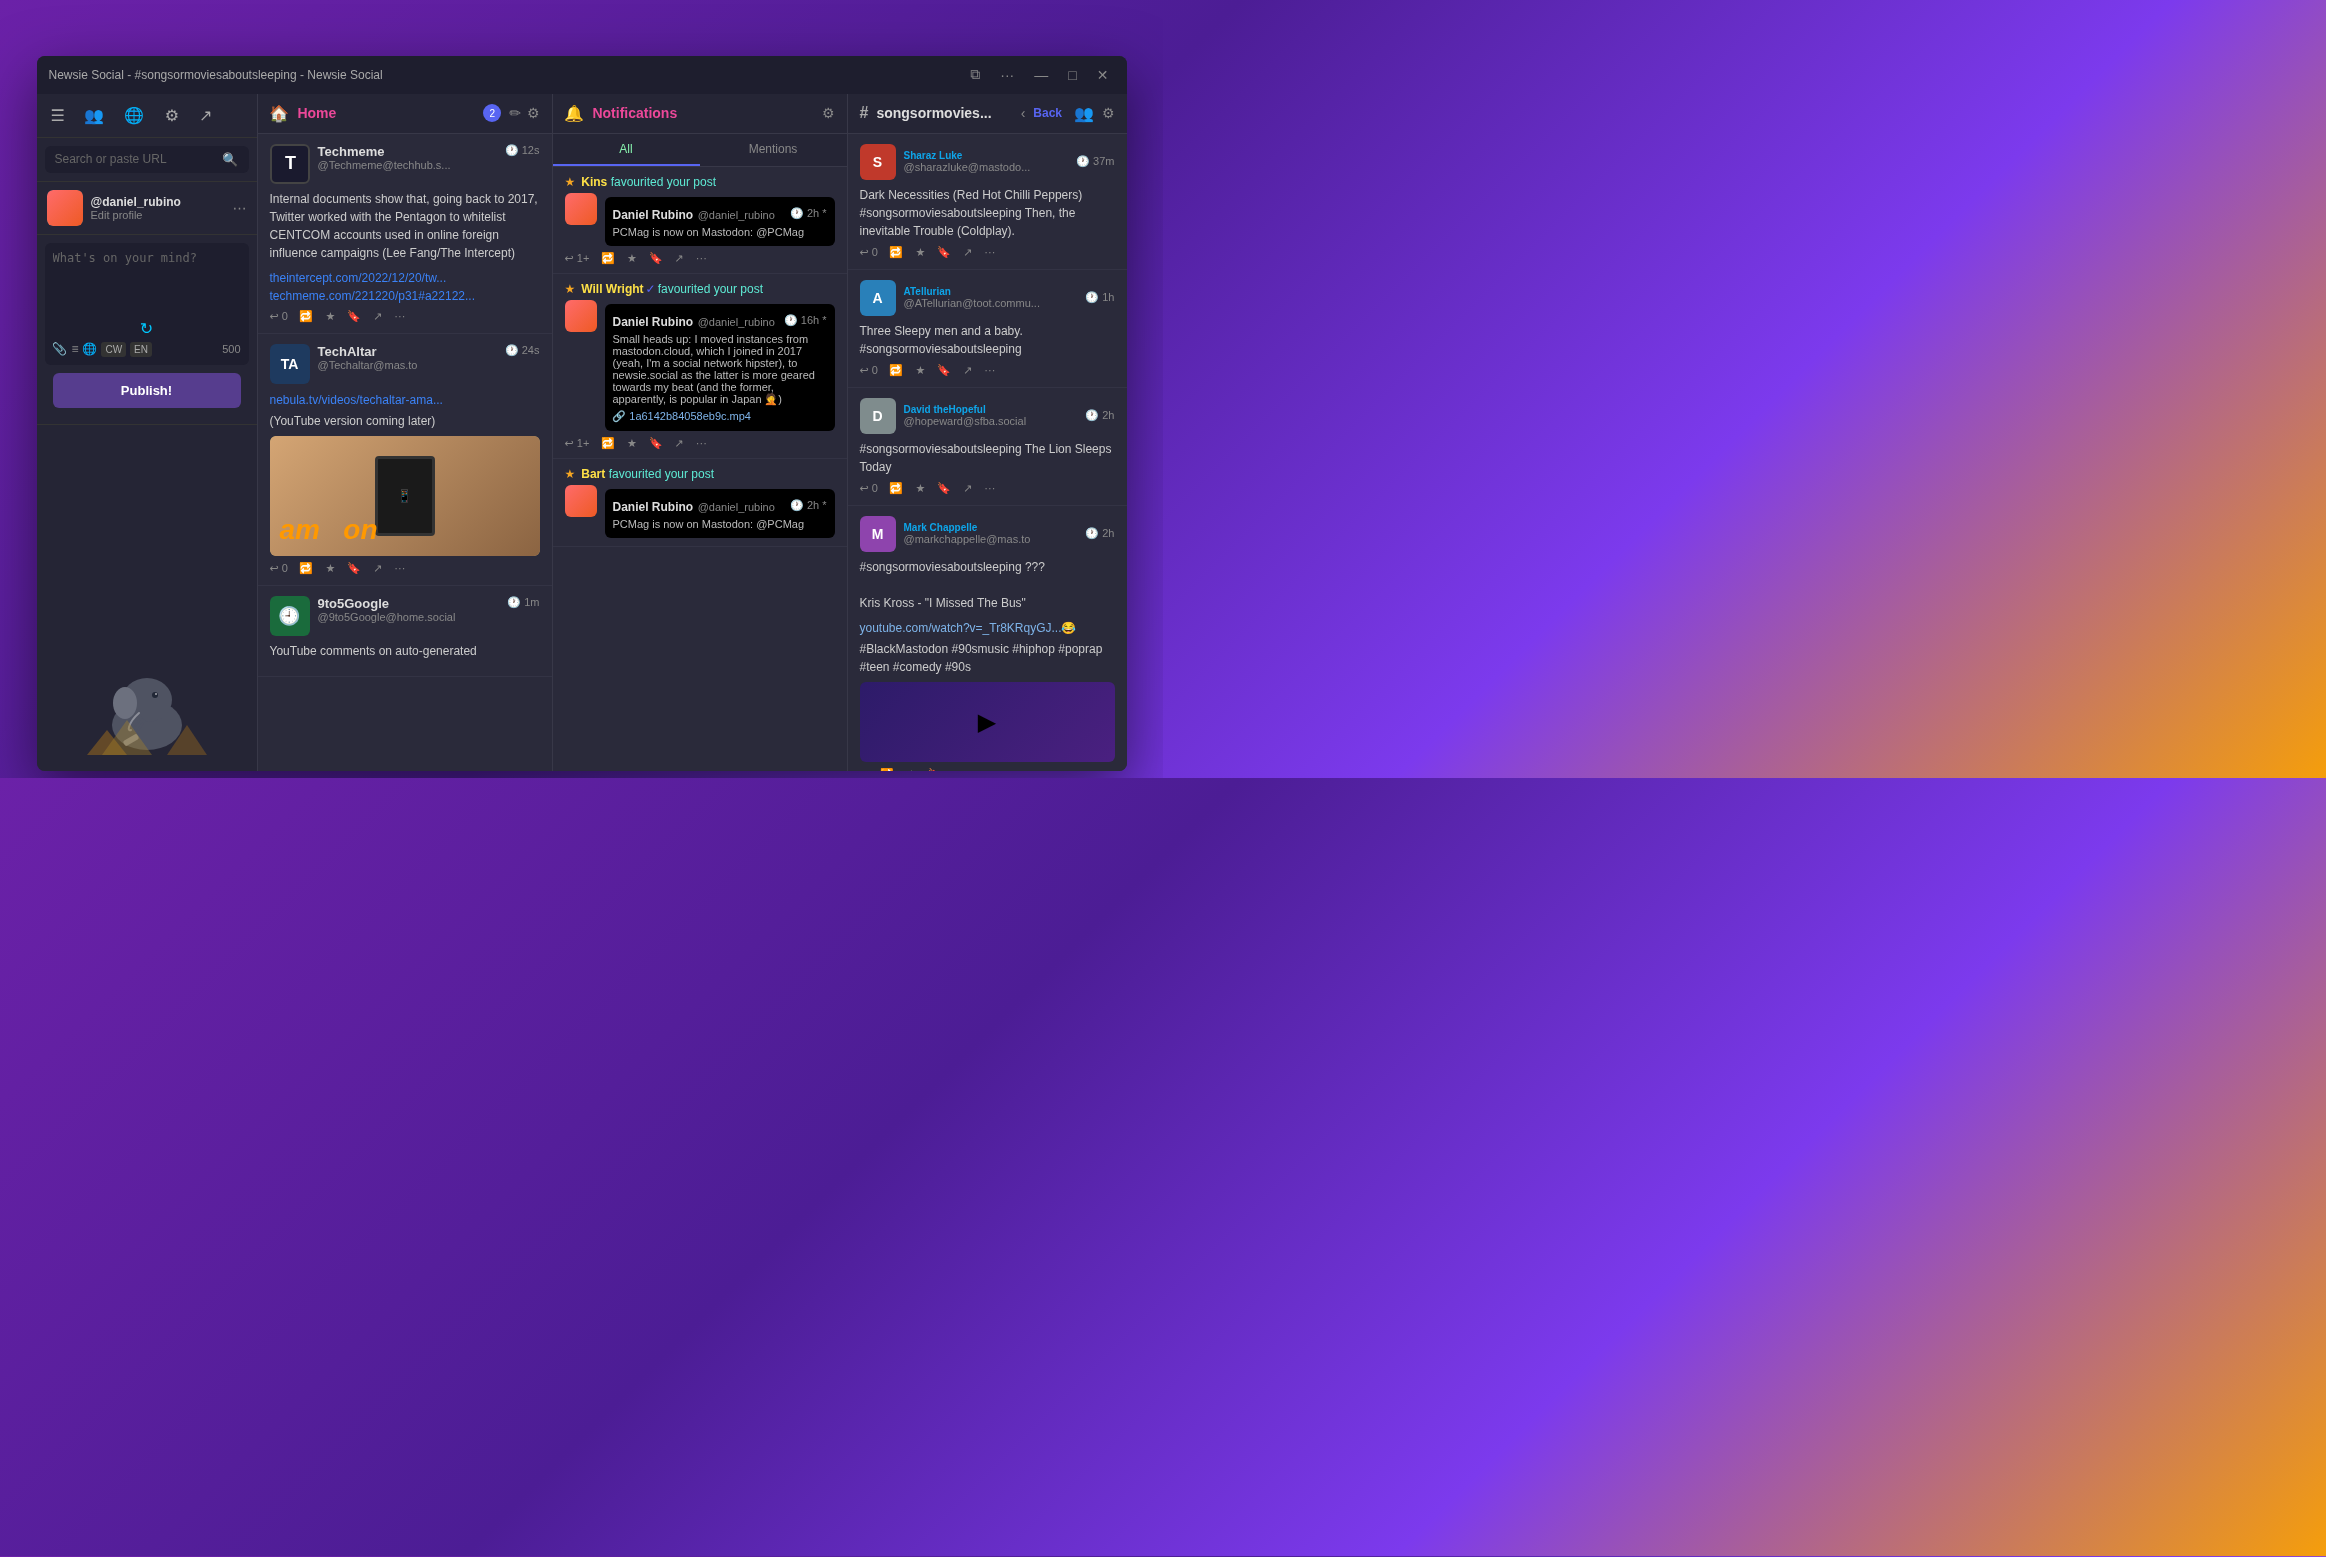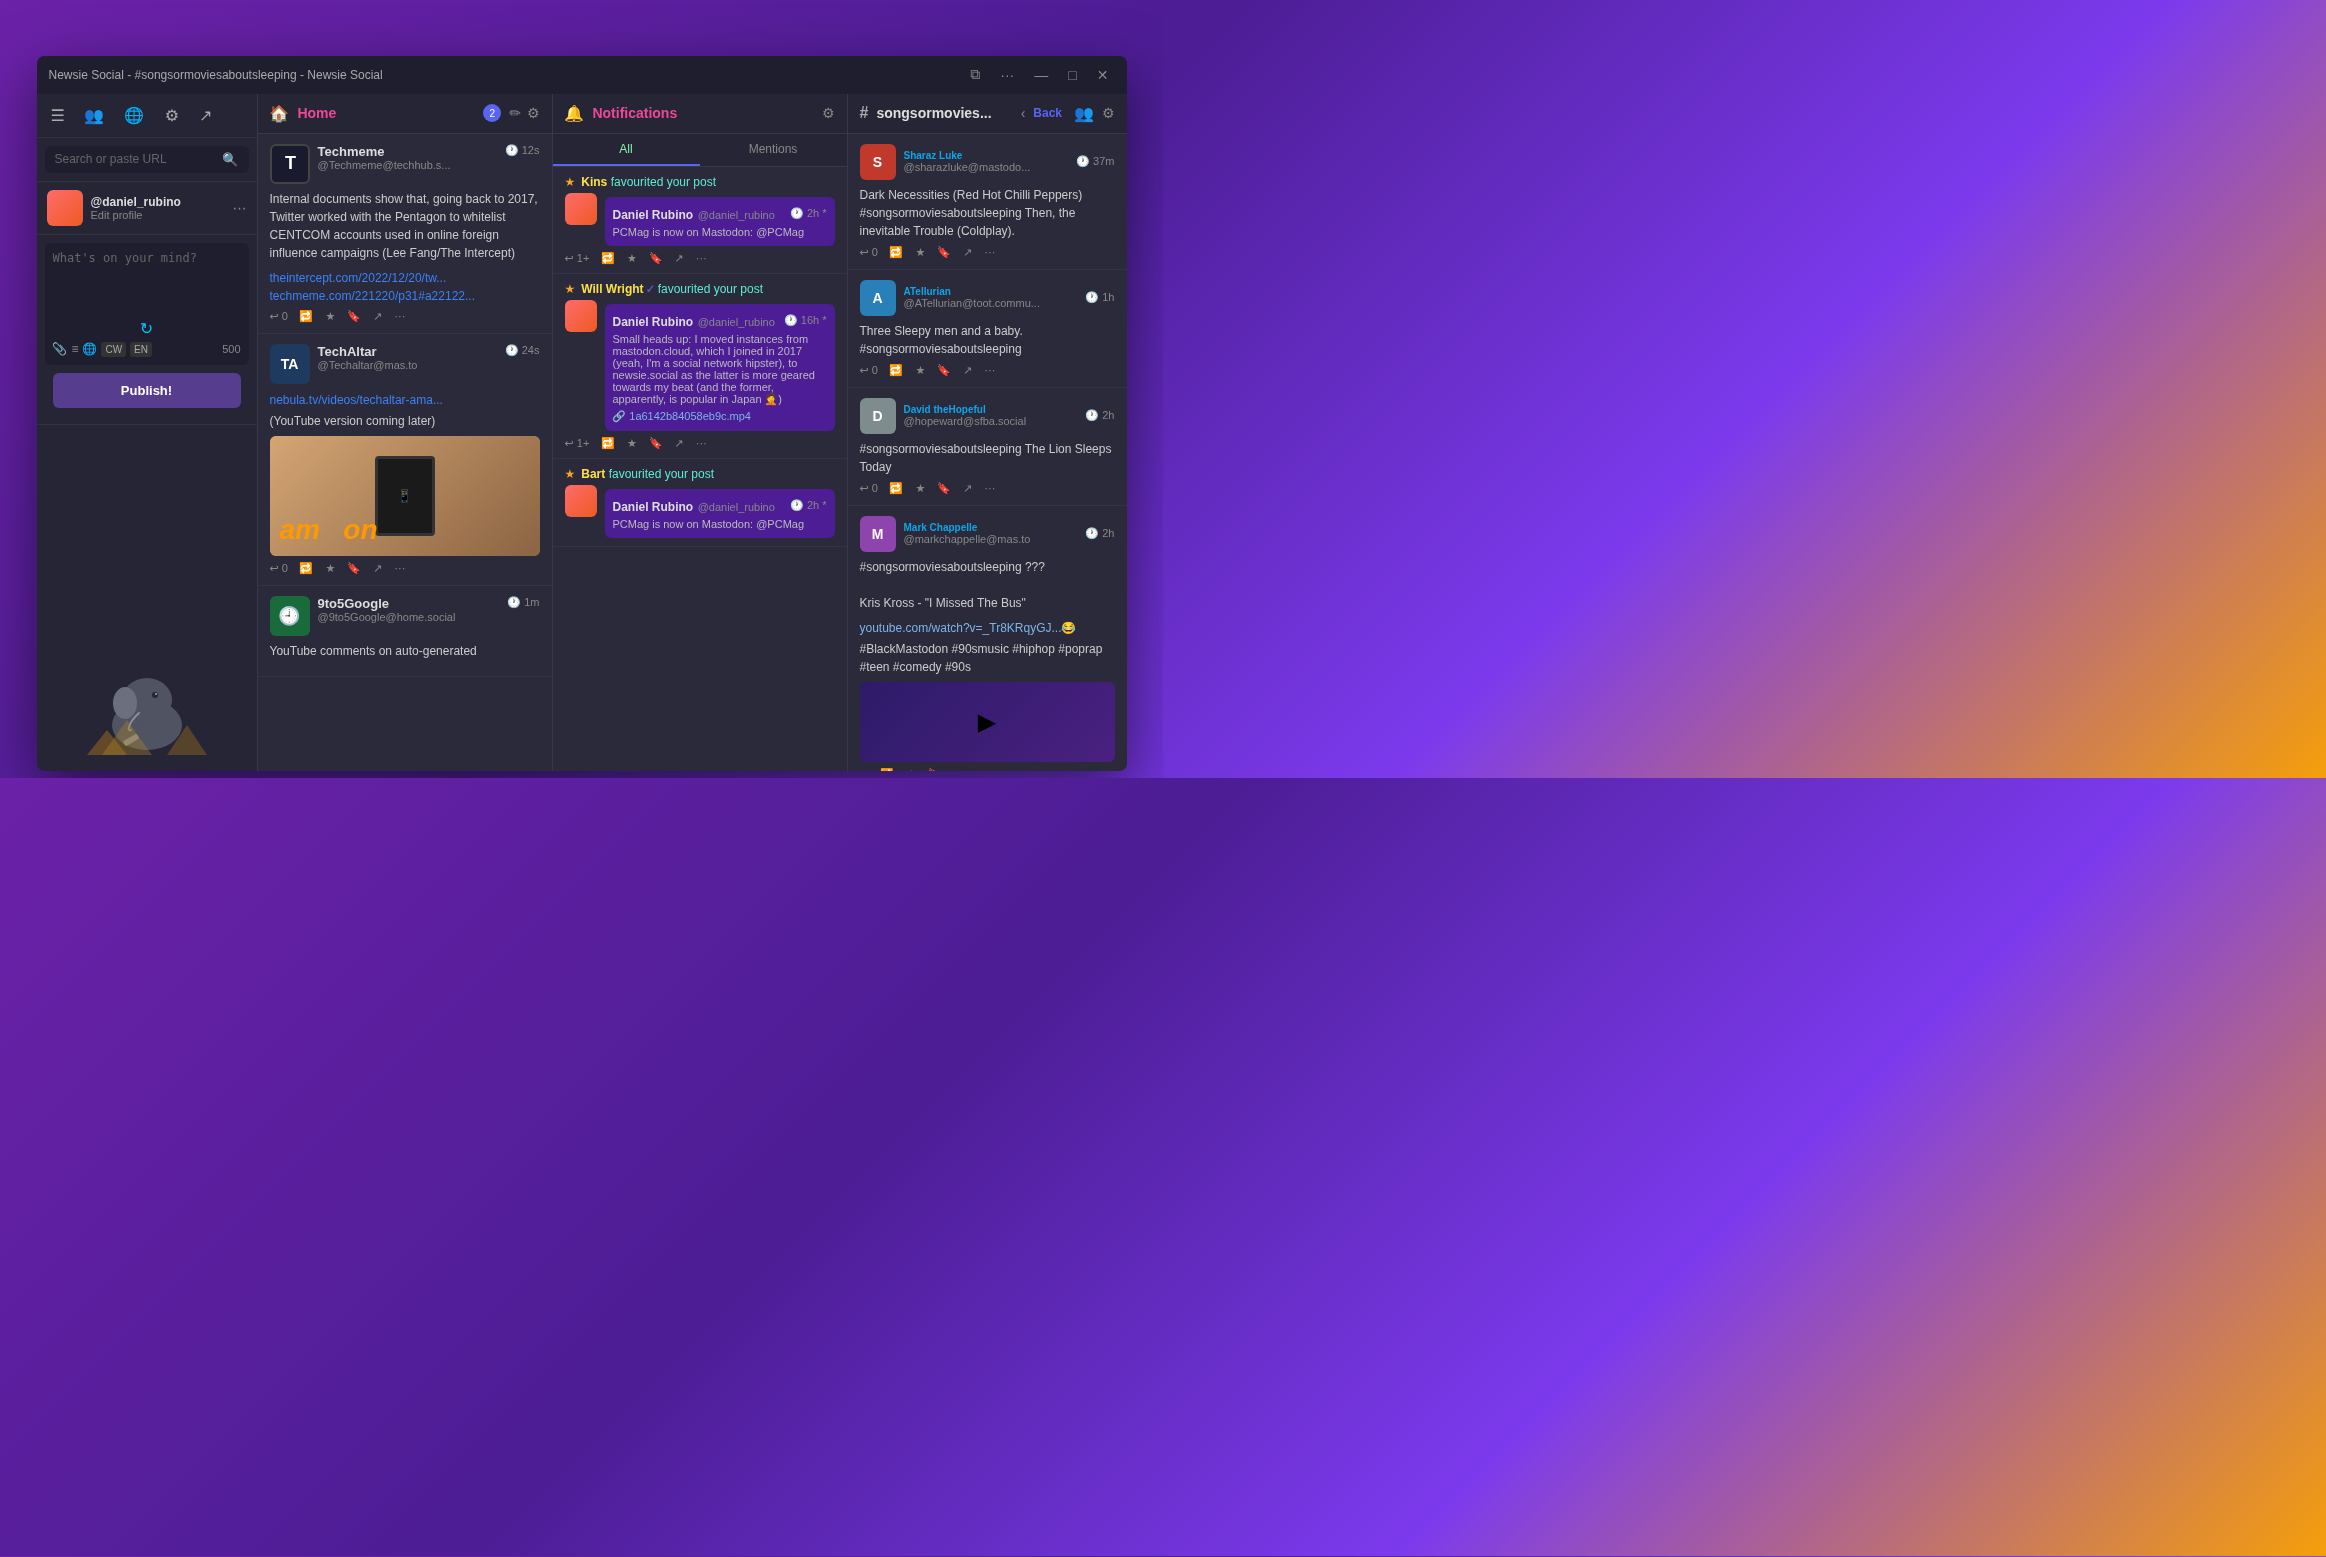--- a/index.html
+++ b/index.html
@@ -352,21 +352,21 @@
     .notif-fav-line {
       display: flex;
       align-items: center;
       margin-bottom: 4px;
       font-size: 12px;
     }
     .notif-fav-user { color: #fde047; font-weight: 700; }
     .notif-fav-verified { color: #5865f2; margin: 0 2px; }
     .notif-fav-action { color: #5eead4; }
     .notif-post-preview {
-      background: #4c1d95;
+      background: #000000;
       border-radius: 6px;
       padding: 8px;
       margin-top: 4px;
     }
     .notif-post-author { color: #ddd; font-size: 12px; font-weight: 600; }
     .notif-post-handle { color: #888; font-size: 11px; }
     .notif-post-text { color: #bbb; font-size: 11px; margin-top: 3px; }
     
     .hashtag-column {
       flex: 1;

